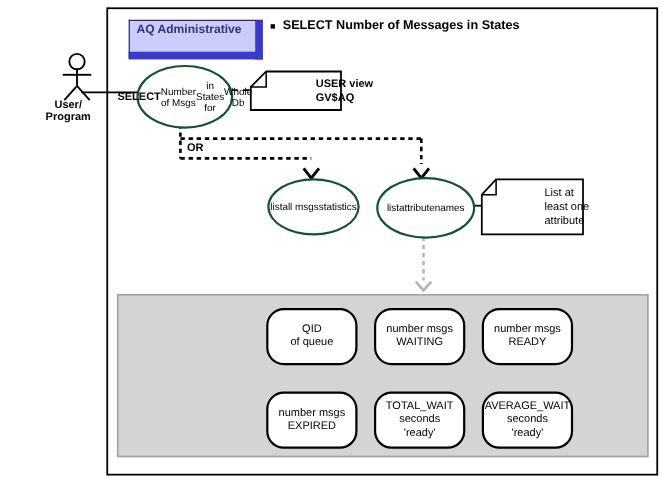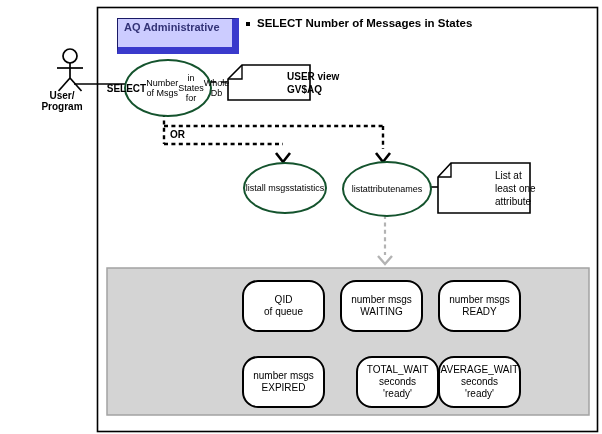--- a/index.html
+++ b/index.html
@@ -44,21 +44,21 @@
   
   .pill{
     border:2px solid #000;border-radius:16px;background:#fff;
     width:79px;height:48px;display:flex;flex-direction:column;align-items:center;justify-content:center;
     text-align:center;font-size:10px;line-height:12px;
   }
   .p-r1c1{left:242px;top:280px;}
   .p-r1c2{left:340px;top:280px;}
   .p-r1c3{left:438px;top:280px;}
   .p-r2c1{left:242px;top:356px;}
-  .p-r2c2{left:356px;top:356px;}
+  .p-r2c2{left:340px;top:356px;}
   .p-r2c3{left:438px;top:356px;}
 </style>
 </head>
 <body>
 
 <div class="stage">
 
   <svg width="602" height="434" viewBox="0 0 602 434">
 
     <rect x="97.5" y="7.5" width="500" height="424" fill="none" stroke="#000" stroke-width="1.6"></rect>

